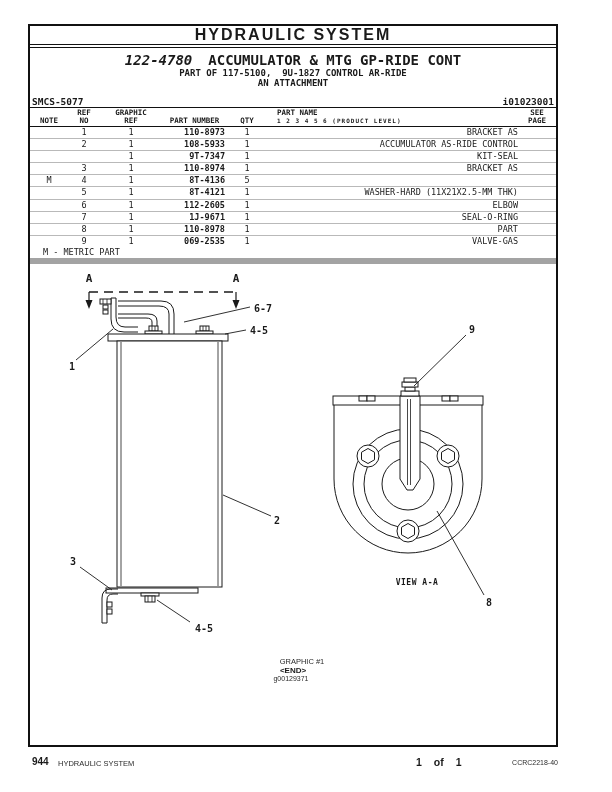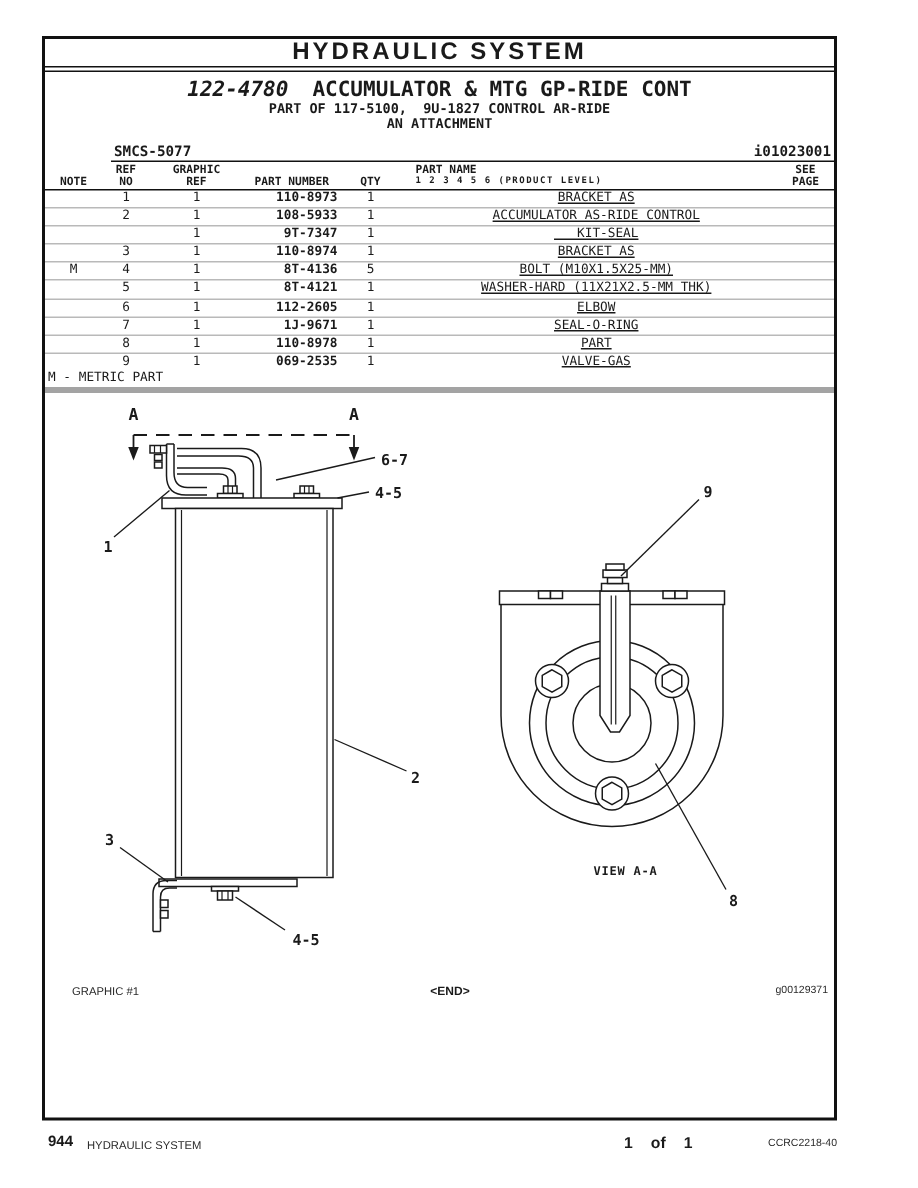--- a/index.html
+++ b/index.html
@@ -12,39 +12,39 @@
   .banner-title{font-family:"Liberation Sans",sans-serif;font-size:16px;font-weight:600;letter-spacing:2px;}
   .rule2{border-top:1.5px solid #111;margin-top:2px;}
   
   .title-block{text-align:center;padding-top:4px;}
   .title-line{font-size:14px;font-weight:bold;line-height:16px;white-space:nowrap;}
   .title-pn{font-style:italic;margin-right:16px;}
   .subtitle{font-size:9px;font-weight:bold;line-height:10px;white-space:pre;}
   
   .smcs-row{display:flex;justify-content:space-between;align-items:flex-end;
             padding:0 2px;margin-top:7px;height:12px;font-size:9.5px;font-weight:bold;
-            border-bottom:1px solid #111;margin-left:44px;}
+            border-bottom:1px solid #111;}
   
   .grid{display:grid;grid-template-columns:38px 32px 62px 65px 40px 1fr 38px;}
   .thead{border-bottom:1px solid #111;padding-top:1px;}
   .thead .cell{font-size:7.5px;font-weight:bold;line-height:8px;display:flex;flex-direction:column;
                justify-content:flex-end;align-items:center;text-align:center;padding-bottom:1px;}
   .thead .cell.name-h{align-items:flex-start;text-align:left;padding-left:10px;}
   .prod-level{font-size:6px;font-weight:bold;letter-spacing:1px;}
   .tr{height:11.1px;border-top:1px solid #b9b9b9;}
   .tr:first-child{border-top:none;}
   .td{font-size:8.5px;line-height:11px;text-align:center;overflow:hidden;white-space:pre;}
   .td.pn{text-align:right;font-weight:bold;padding-right:2px;}
-  .td.nm{text-align:center;padding-left:10px;text-decoration:underline;}
-  .footnote-row{height:11px;border-bottom:4px solid #a3a3a3;font-size:8.5px;line-height:10px;padding-left:2px;}
+  .td.nm{text-align:right;padding-left:10px;}
+  .footnote-row{height:11px;border-bottom:6px solid #a3a3a3;font-size:8.5px;line-height:10px;padding-left:13px;}
   
   .drawing-region{position:relative;height:385px;}
   .drawing-region svg{position:absolute;left:0;top:0;}
   .graphic-row{display:flex;align-items:center;margin-top:8px;height:12px;
-               font-family:"Liberation Sans",sans-serif;color:#2a2a2a;}
+               font-family:"Liberation Sans",sans-serif;color:#2a2a2a;flex-direction:column;}
   .graphic-label{font-size:7.5px;margin-left:18px;flex:1;}
   .end-marker{font-size:8px;font-weight:bold;color:#1a1a1a;flex:0;}
   .graphic-id{font-size:7px;flex:1;text-align:right;margin-right:4px;}
   
   .footer{position:absolute;left:28px;top:756px;width:530px;height:16px;
           font-family:"Liberation Sans",sans-serif;}
   .footer-page{position:absolute;left:4px;top:0;font-size:10px;font-weight:bold;}
   .footer-section{position:absolute;left:30px;top:2.5px;font-size:7.5px;color:#2a2a2a;}
   .footer-folio{position:absolute;left:388px;top:0;font-size:10.5px;font-weight:bold;display:flex;gap:12px;}
   .footer-code{position:absolute;right:0;top:2.5px;font-size:7px;color:#2a2a2a;}
@@ -146,21 +146,20 @@
           <div class="td nm">BRACKET AS</div>
           <div class="td"></div>
         </div>
 
         <div class="grid tr">
           <div class="td">M</div>
           <div class="td">4</div>
           <div class="td">1</div>
           <div class="td pn">8T-4136</div>
           <div class="td">5</div>
-          <div class="td nm">BOLT (M10X1.5X25-MM)</div>
           <div class="td"></div>
         </div>
 
         <div class="grid tr">
           <div class="td"></div>
           <div class="td">5</div>
           <div class="td">1</div>
           <div class="td pn">8T-4121</div>
           <div class="td">1</div>
           <div class="td nm">WASHER-HARD (11X21X2.5-MM THK)</div>

